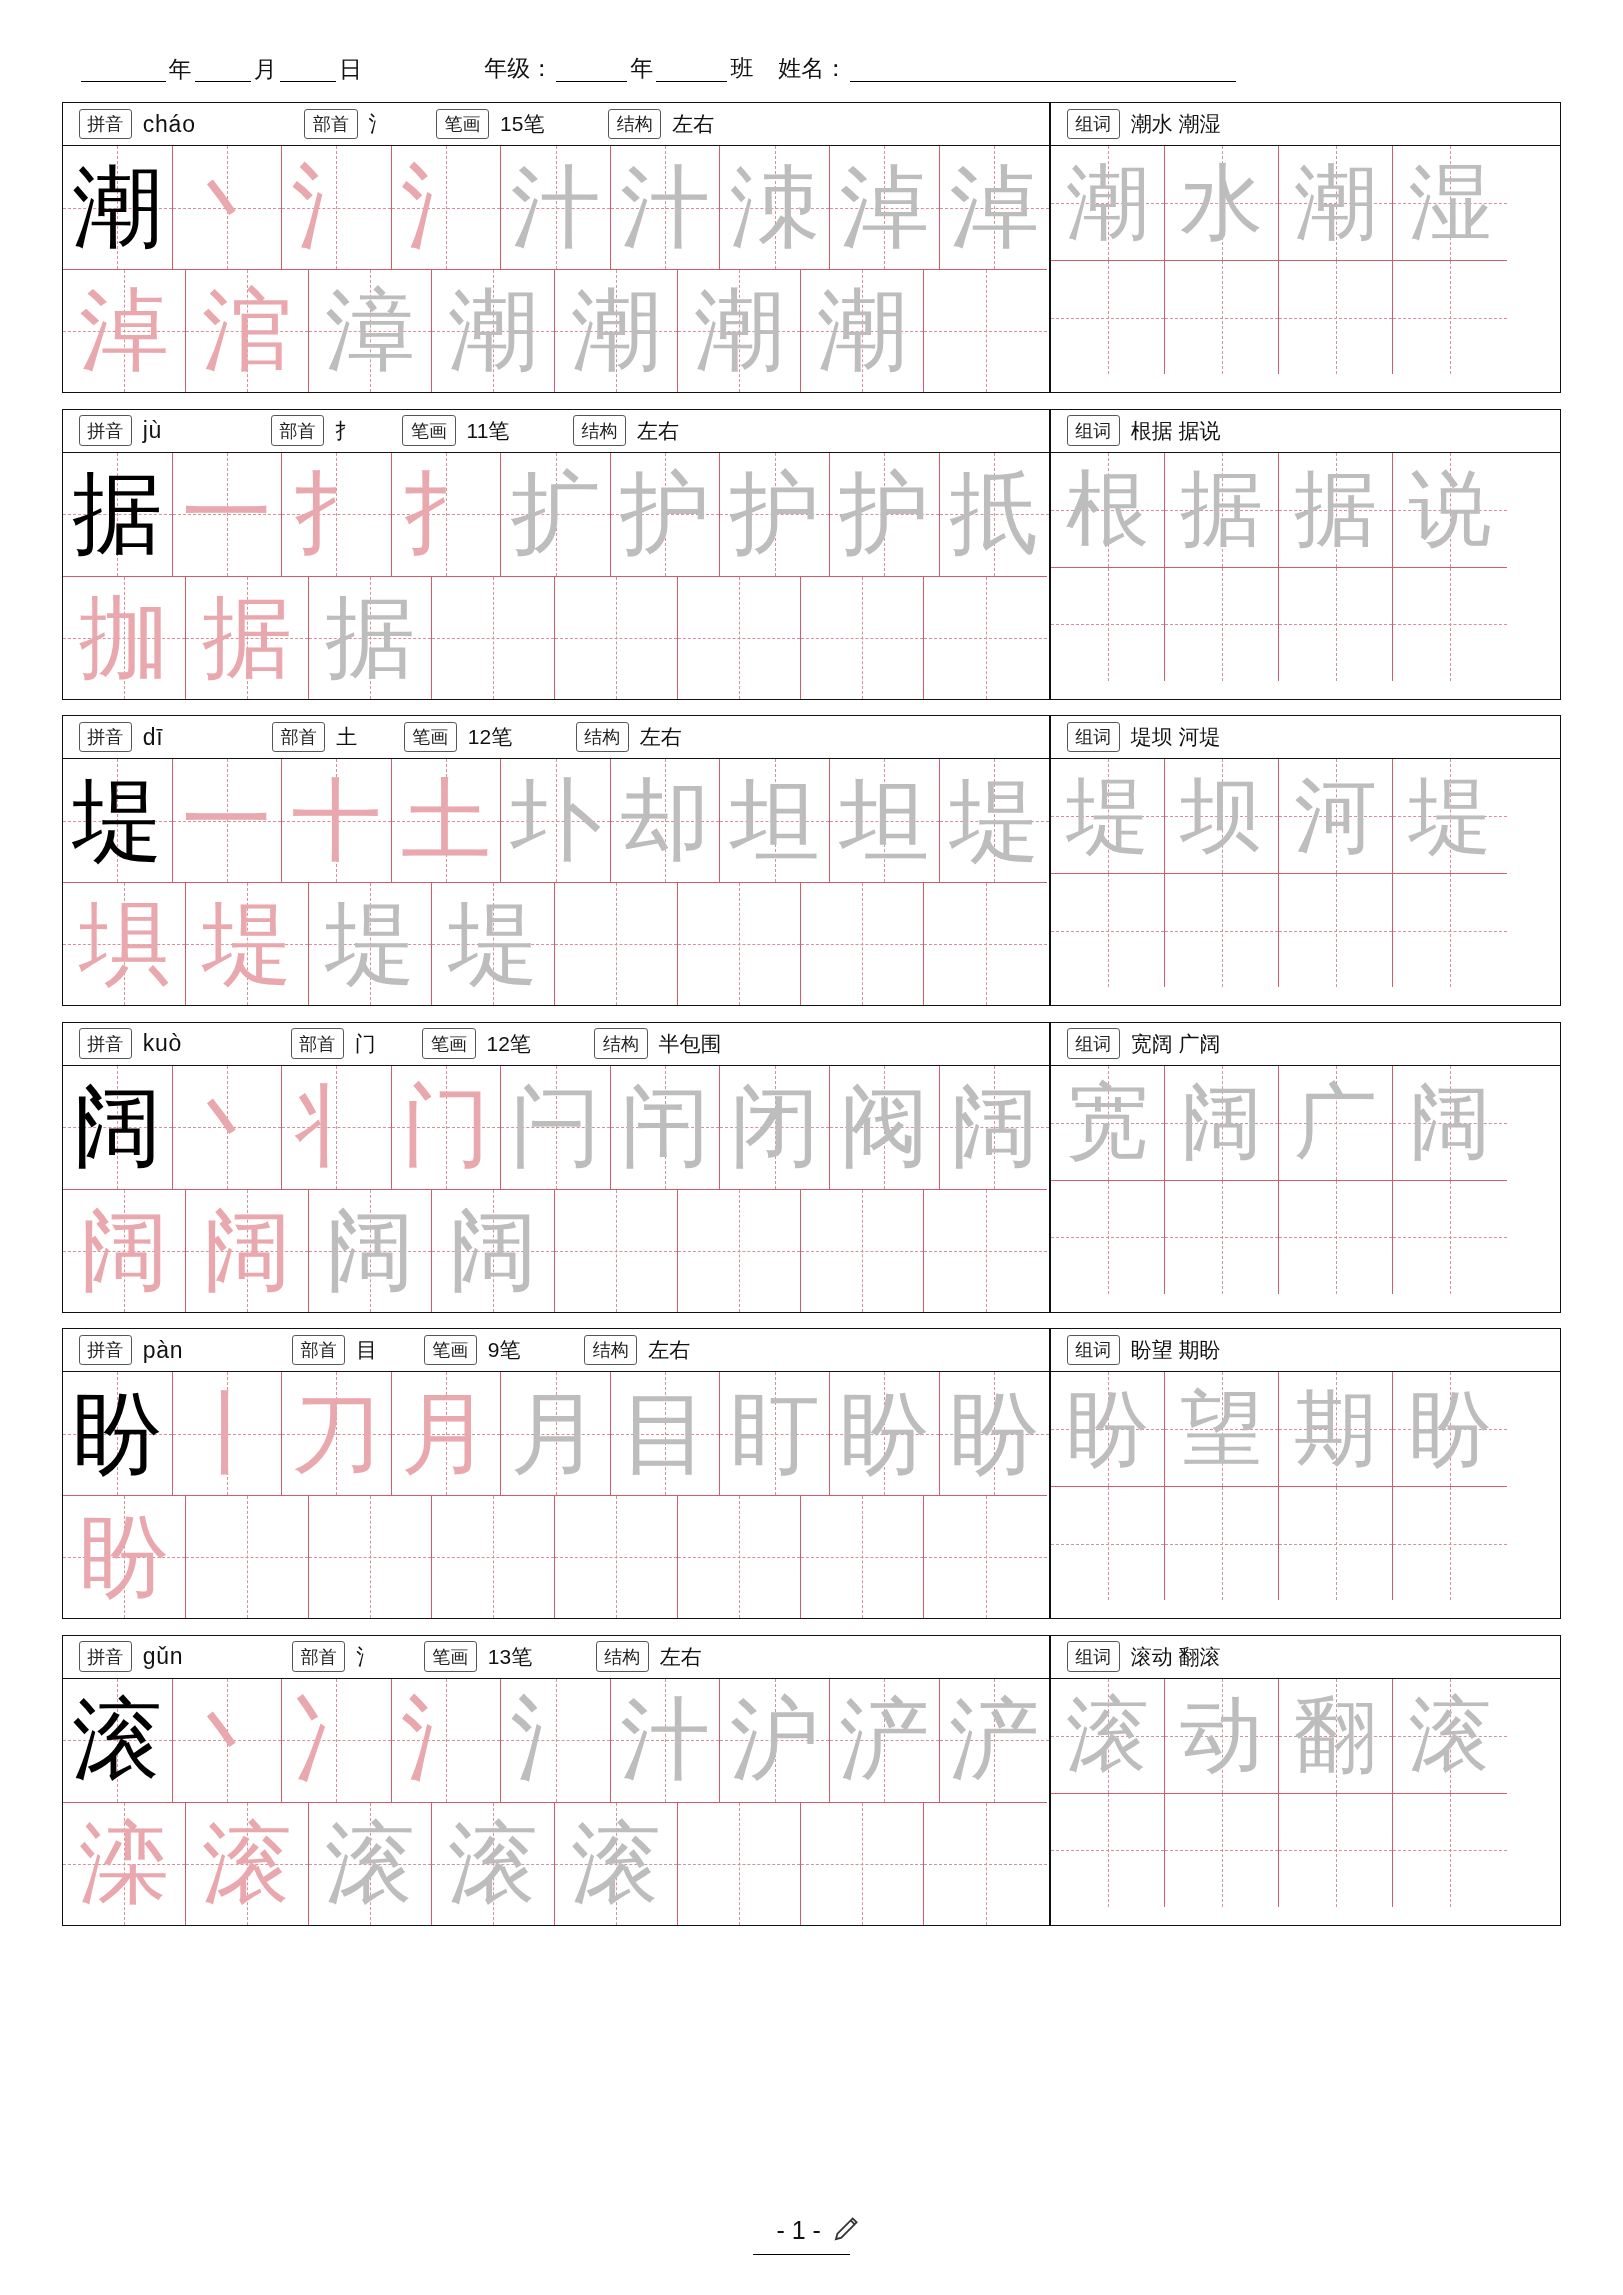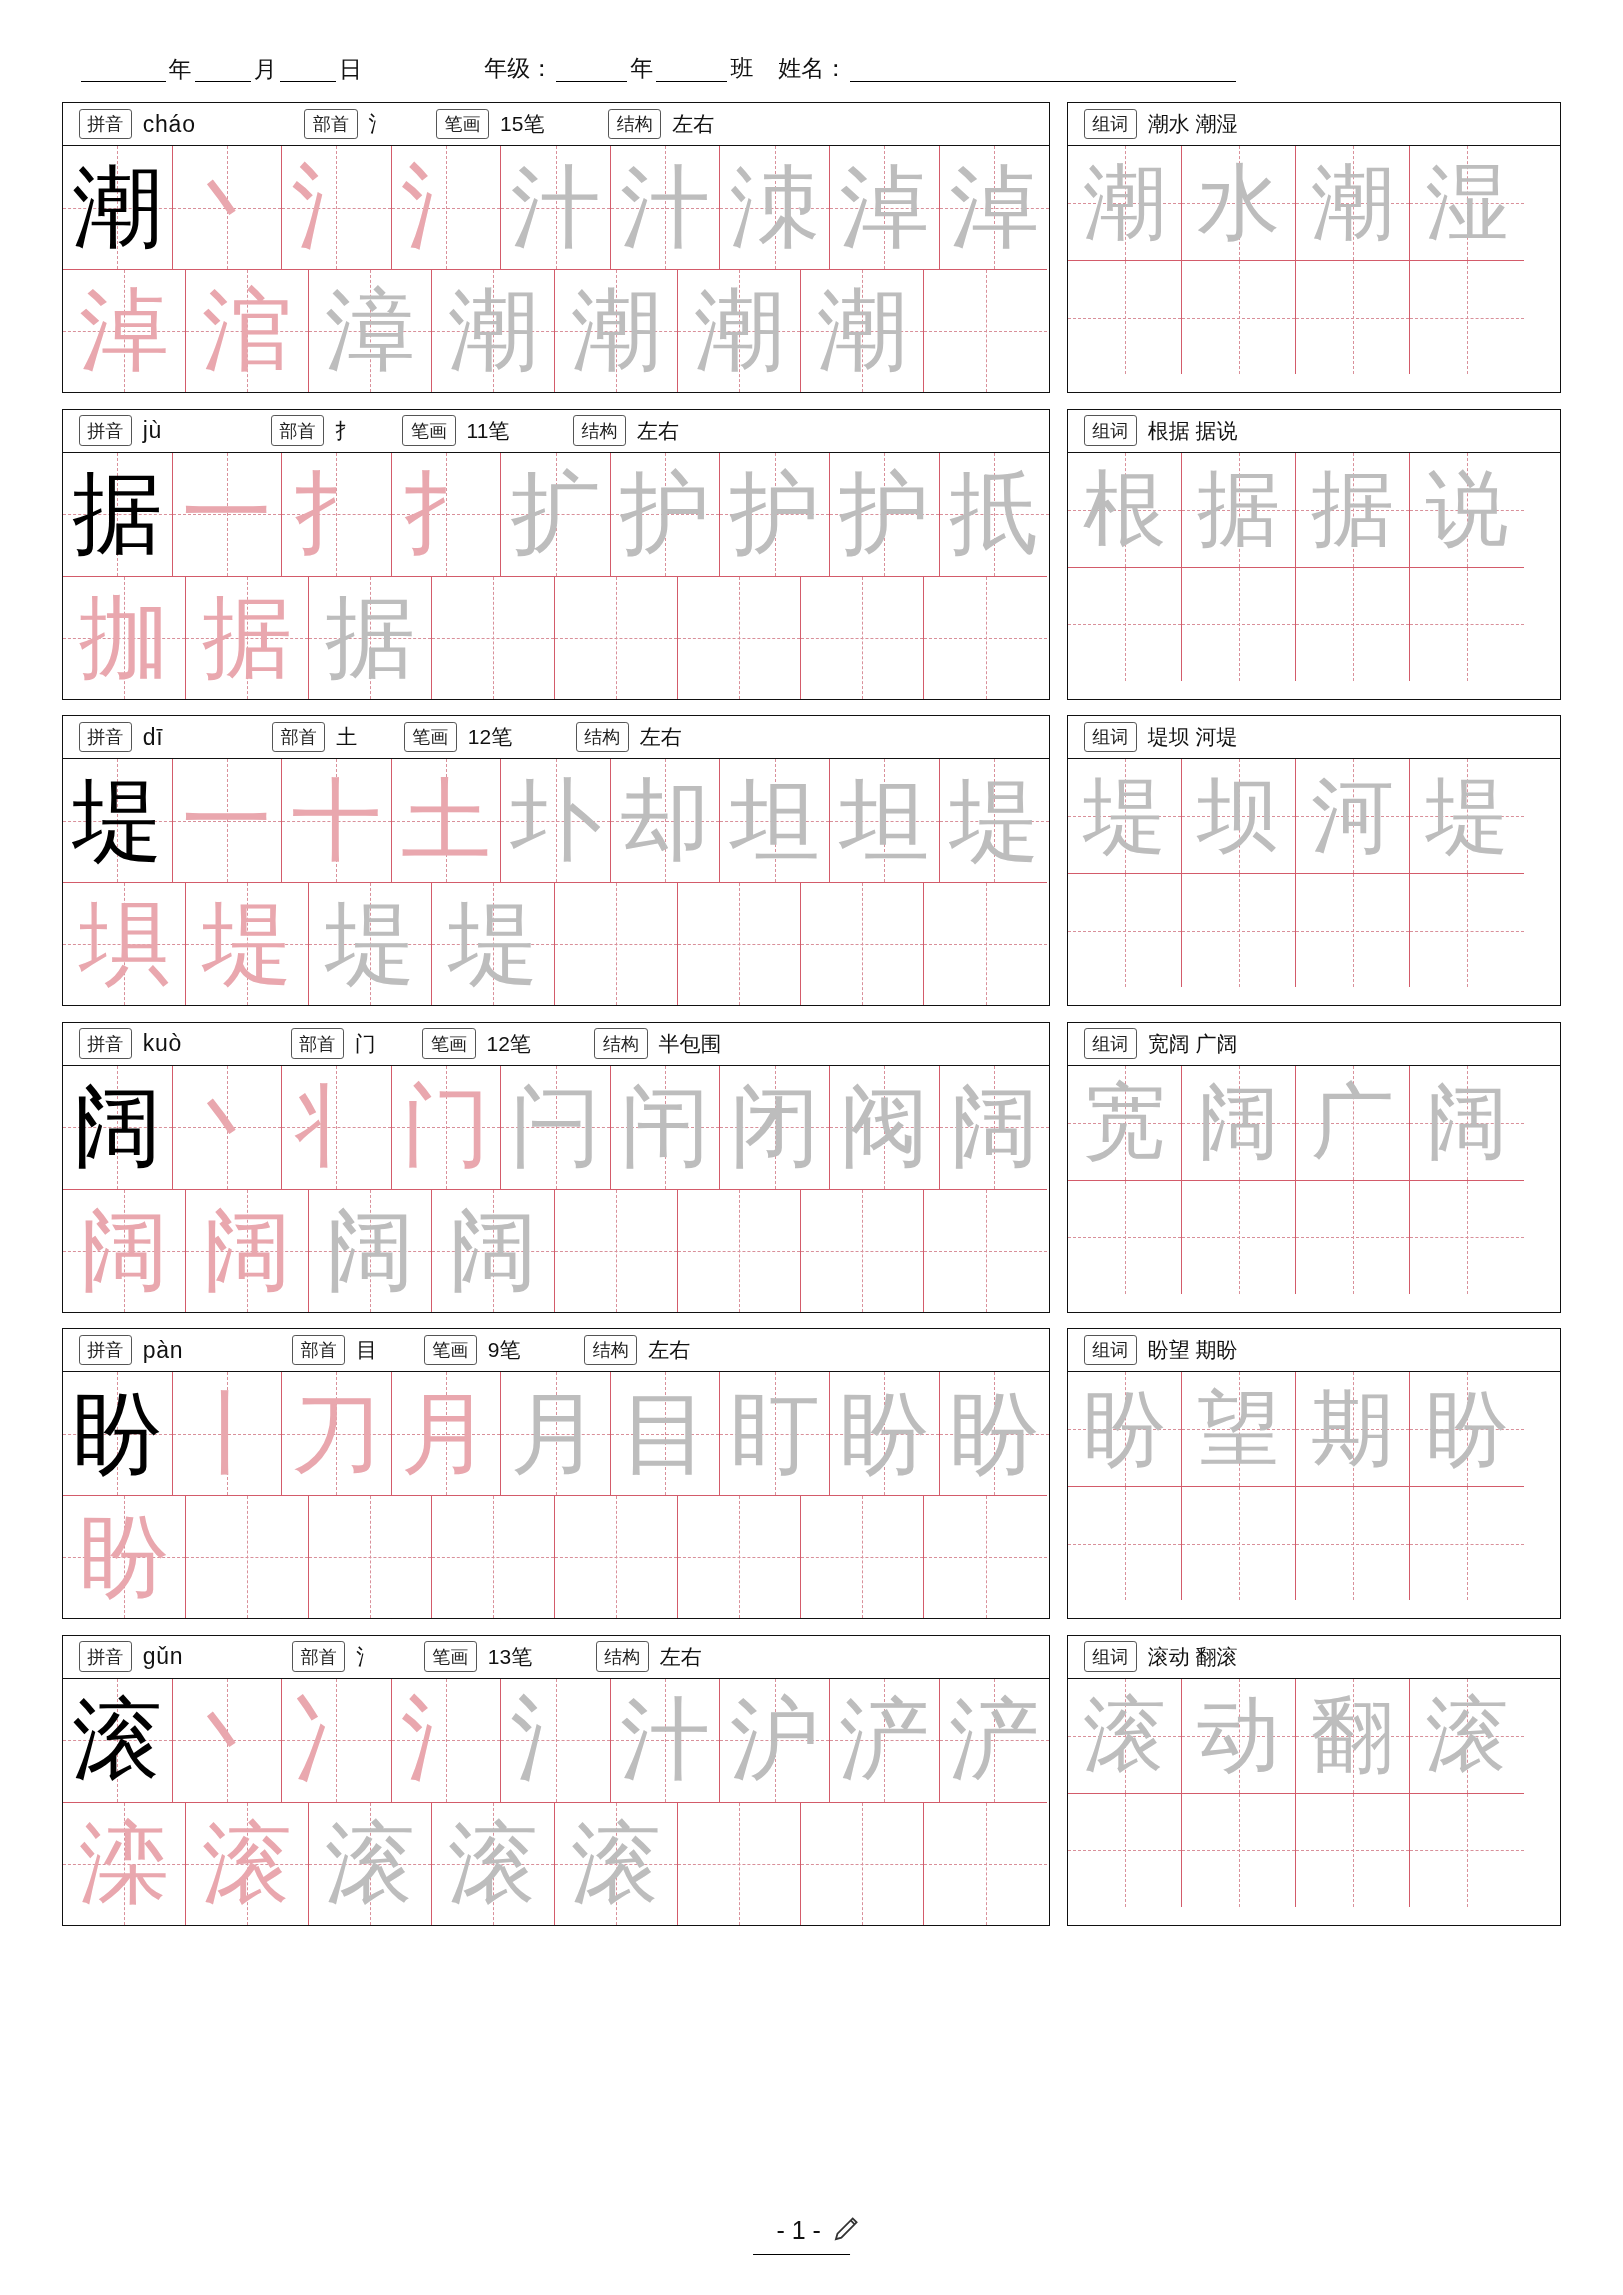--- a/index.html
+++ b/index.html
@@ -58,21 +58,20 @@
   .b-360 { width: 386px; }
   .meta-txt { padding: 0 3.1px; line-height: 1; position: relative; top: -1.5px;}
   
   .sheet {
     display: flex;
     flex-direction: column;
     gap: 15.5px;
   }
   .char-row {
     display: flex;
-    gap: 17px;
   }
   .practice-block {
     border: 1.5px solid #111;
     width: 988px;
     box-sizing: border-box;
   }
   .words-block {
     border: 1.5px solid #111;
     width: 544px;
     box-sizing: border-box;

